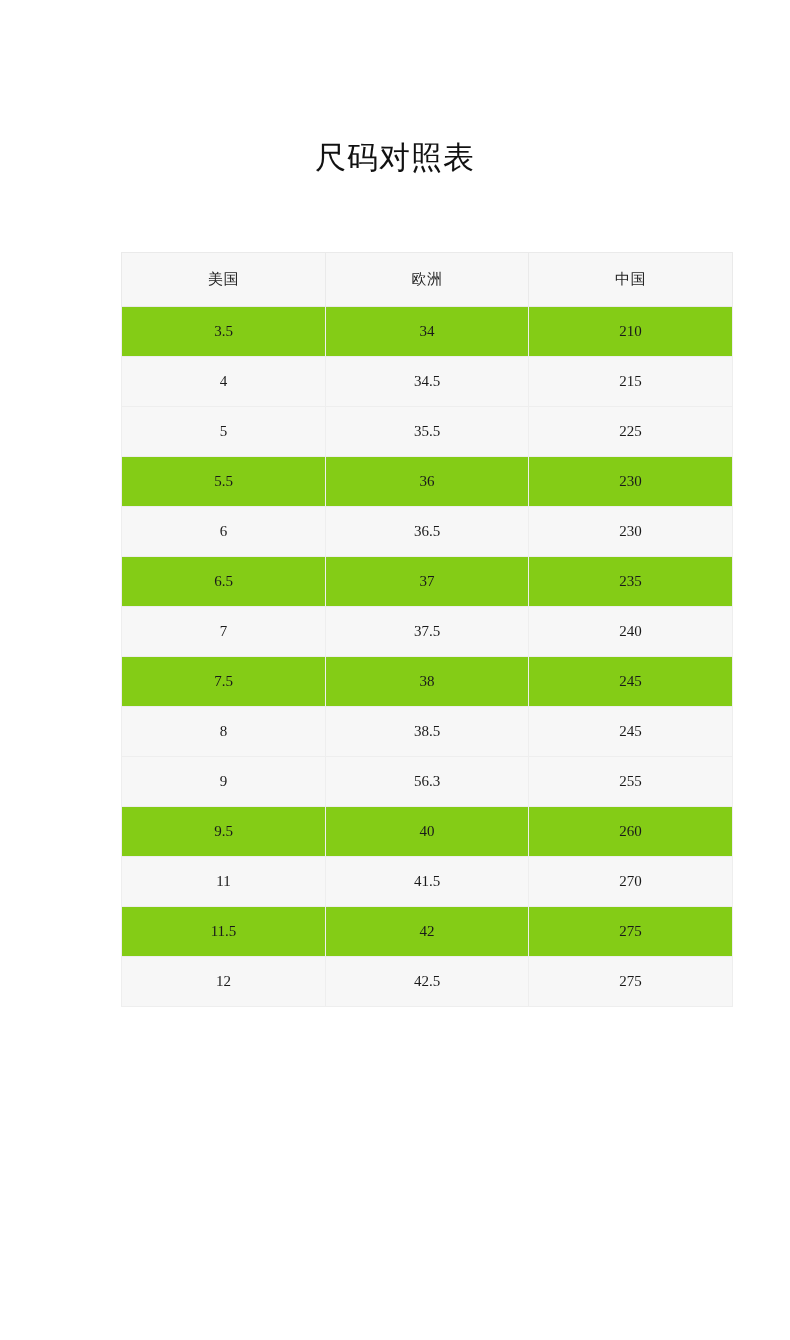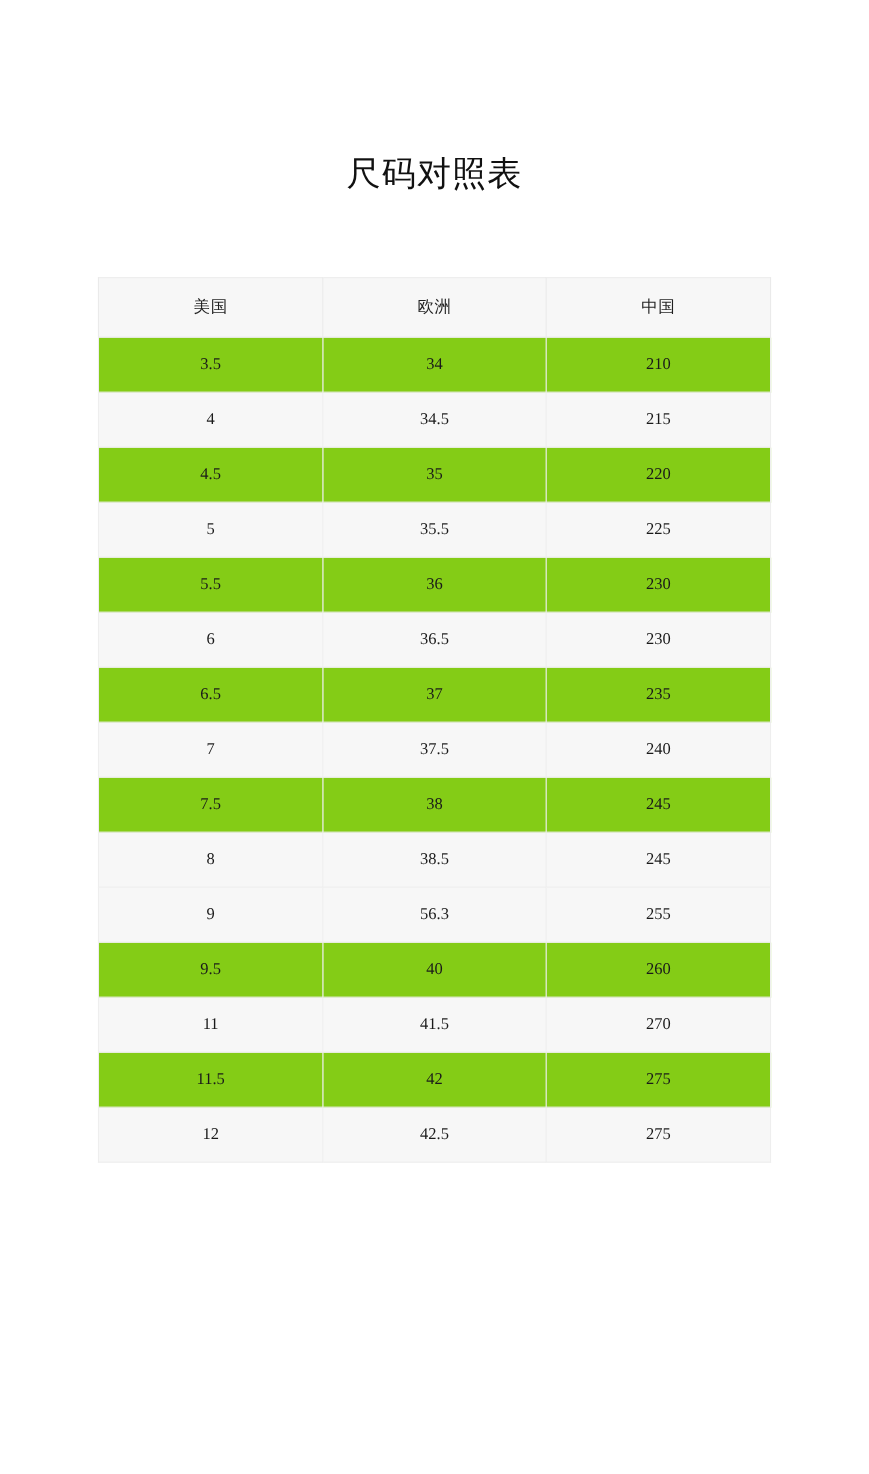--- a/index.html
+++ b/index.html
@@ -45,20 +45,21 @@
     left: 89px;
     top: 252px;
     width: 611px;
   }
 
   table.size-table {
     width: 611px;
     border-collapse: collapse;
     table-layout: fixed;
     background: #ffffff;
+    margin-left: 32px;
   }
 
   table.size-table col.c0 { width: 204px; }
   table.size-table col.c1 { width: 203px; }
   table.size-table col.c2 { width: 204px; }
 
   table.size-table thead th {
     height: 53px;
     background: #f7f7f7;
     border: 1px solid #eaeaea;
@@ -114,25 +115,20 @@
           <tr>
             <td>3.5</td>
             <td>34</td>
             <td>210</td>
           </tr>
           <tr class="shaded">
             <td>4</td>
             <td>34.5</td>
             <td>215</td>
           </tr>
-          <tr>
-            <td>4.5</td>
-            <td>35</td>
-            <td>220</td>
-          </tr>
           <tr class="shaded">
             <td>5</td>
             <td>35.5</td>
             <td>225</td>
           </tr>
           <tr>
             <td>5.5</td>
             <td>36</td>
             <td>230</td>
           </tr>

